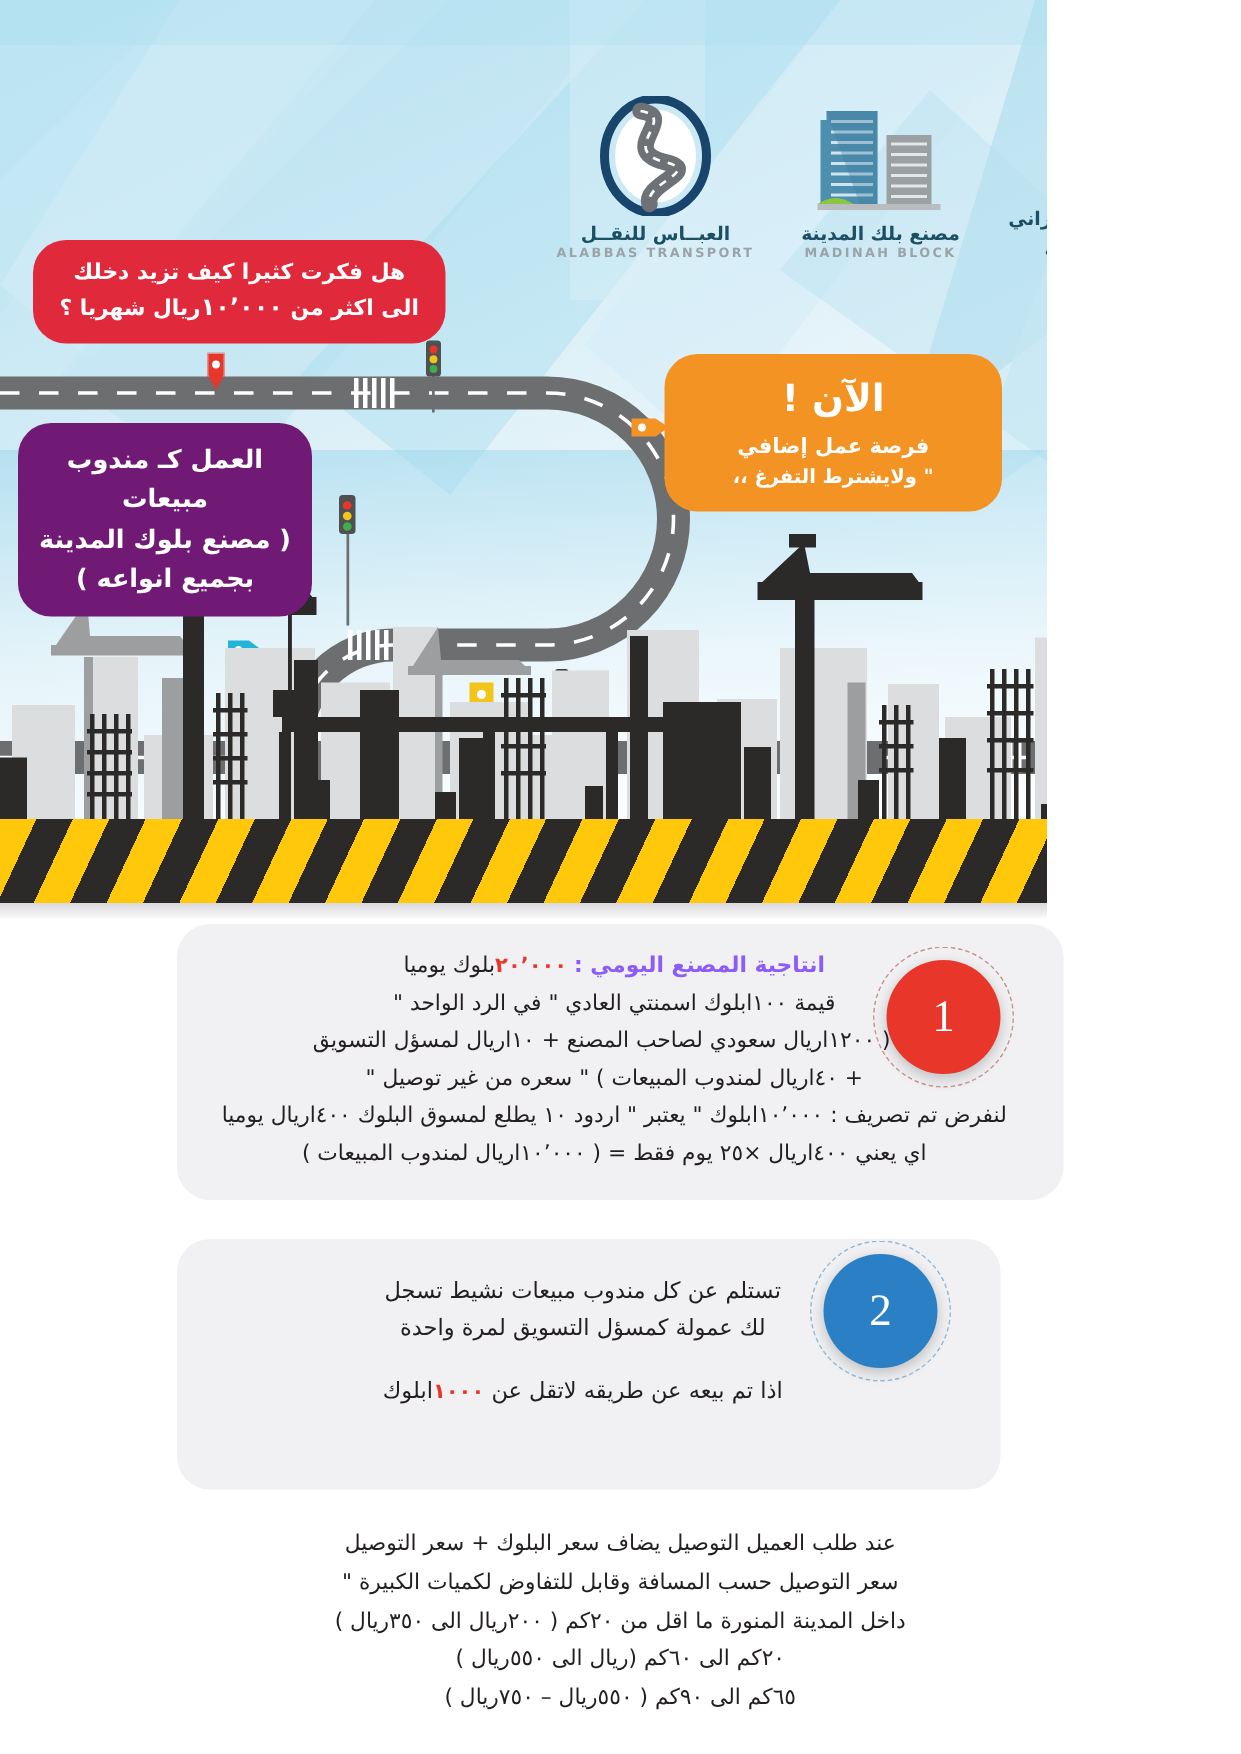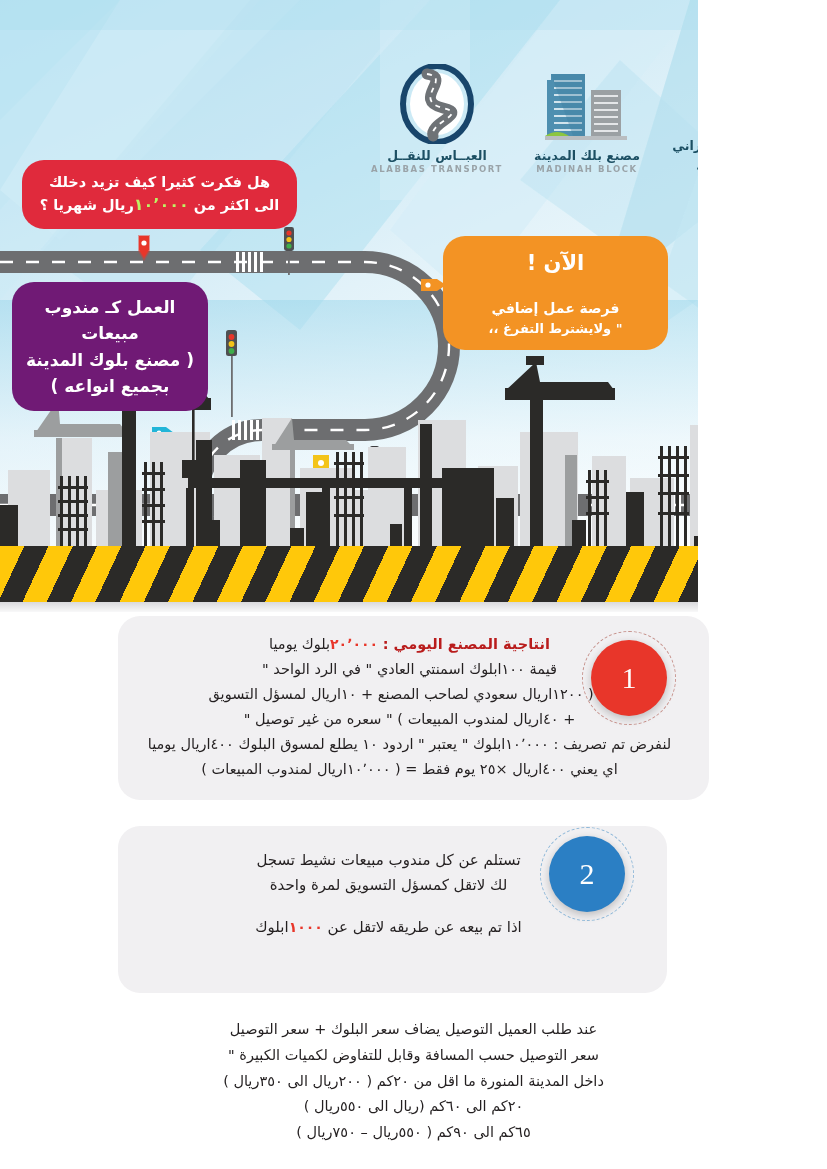--- a/index.html
+++ b/index.html
@@ -20,26 +20,26 @@
   .hazard{position:absolute;left:0;top:546px;width:827px;height:56px;
     background:repeating-linear-gradient(115deg,#ffc80a 0 22px,#ffc80a 22px,#2b2a28 22px,#2b2a28 44px);}
   .hazard-shadow{position:absolute;left:0;top:602px;width:827px;height:12px;
     background:linear-gradient(#d9d9dc,#ffffff);}
 
   
   .box{position:absolute;border-radius:22px;color:#fff;text-align:center;
        line-height:1.55;box-sizing:border-box;}
   .box-red{left:22px;top:160px;width:275px;padding:11px 14px;background:#e02a3c;
            font-size:14.5px;font-weight:700;}
-  .box-red .amt{color:#bef264;font-size:16px;font-weight:700;letter-spacing:1px;}
+  .box-red .amt{color:#ffffff;font-size:16px;font-weight:700;letter-spacing:1px;}
   .box-cyan{left:12px;top:282px;width:196px;padding:12px 10px;background:#701a75;
             font-size:17px;font-weight:700;}
   .box-orange{left:443px;top:236px;width:225px;padding:11px 12px;background:#f39324;
               font-size:14px;font-weight:700;}
-  .box-orange .hl{display:block;font-size:21px;margin-bottom:18px;}
+  .box-orange .hl{display:block;font-size:25px;margin-bottom:2px;}
   .box-orange .sm{display:block;font-size:13px;}
 
   
   .logos{position:absolute;left:362px;top:44px;width:450px;height:130px;display:flex;
          align-items:flex-end;justify-content:space-between;}
   .logo{text-align:center;width:150px;}
   .logo .mark{height:78px;display:flex;align-items:flex-end;justify-content:center;}
   .logo .nm{font-size:12.5px;font-weight:700;color:#1c4f63;line-height:1.3;margin-top:4px;}
   .logo .nm2{font-size:8.5px;font-weight:700;color:#9aa3a8;letter-spacing:1.6px;}
 
@@ -56,21 +56,21 @@
   .badge::before{content:"";position:absolute;inset:-9px;border-radius:50%;
          border:1.6px dashed #b8b3b3;}
   .badge-1{background:#e8362a;left:-82px;top:8px;box-shadow:0 3px 9px rgba(0,0,0,.22);}
   .badge-1::before{border-color:#c6928c;}
   .badge-2{background:#2b7fc4;left:-82px;top:-12px;box-shadow:0 3px 9px rgba(0,0,0,.22);}
   .badge-2::before{border-color:#8fb8d8;}
   .badge-wrap{position:absolute;width:0;height:0;}
 
   .ln{font-size:14.5px;color:#231f20;text-align:center;line-height:1.72;}
   .ln.s2{font-size:15px;}
-  .t-blue{color:#b91c1c;font-weight:700;}
+  .t-blue{color:#8b5cf6;font-weight:700;}
   .num-red{color:#e8362a;font-weight:700;font-size:14px;letter-spacing:.5px;}
 
   .s2-gap{height:16px;}
 
   .footer{margin:24px 72px 0 72px;text-align:center;font-size:14.5px;
           color:#231f20;line-height:1.78;}
 </style>
 </head>
 <body>
 
@@ -438,21 +438,21 @@
       <div class="ln">لنفرض تم تصريف :  ١٠٬٠٠٠ابلوك " يعتبر " اردود ١٠ يطلع لمسوق البلوك ٤٠٠اريال يوميا</div>
       <div class="ln">اي يعني ٤٠٠اريال ×٢٥ يوم فقط = (  ١٠٬٠٠٠اريال لمندوب المبيعات )</div>
     </div>
 
     <div class="panel panel-2">
       <div class="badge-wrap">
         <div class="badge badge-2">2</div>
       </div>
 
       <div class="ln s2">تستلم عن كل مندوب مبيعات نشيط تسجل</div>
-      <div class="ln s2">لك لاتقل كمسؤل التسويق لمرة واحدة</div>
+      <div class="ln s2">لك عمولة كمسؤل التسويق لمرة واحدة</div>
       <div class="s2-gap"></div>
       <div class="ln s2">
         <span>اذا تم بيعه عن طريقه لاتقل عن</span>
         <span class="num-red">١٠٠٠</span><span>ابلوك</span>
       </div>
     </div>
 
     <div class="footer">
       <div>عند طلب العميل التوصيل يضاف سعر البلوك + سعر التوصيل</div>
       <div>سعر التوصيل حسب المسافة وقابل للتفاوض لكميات الكبيرة "</div>

